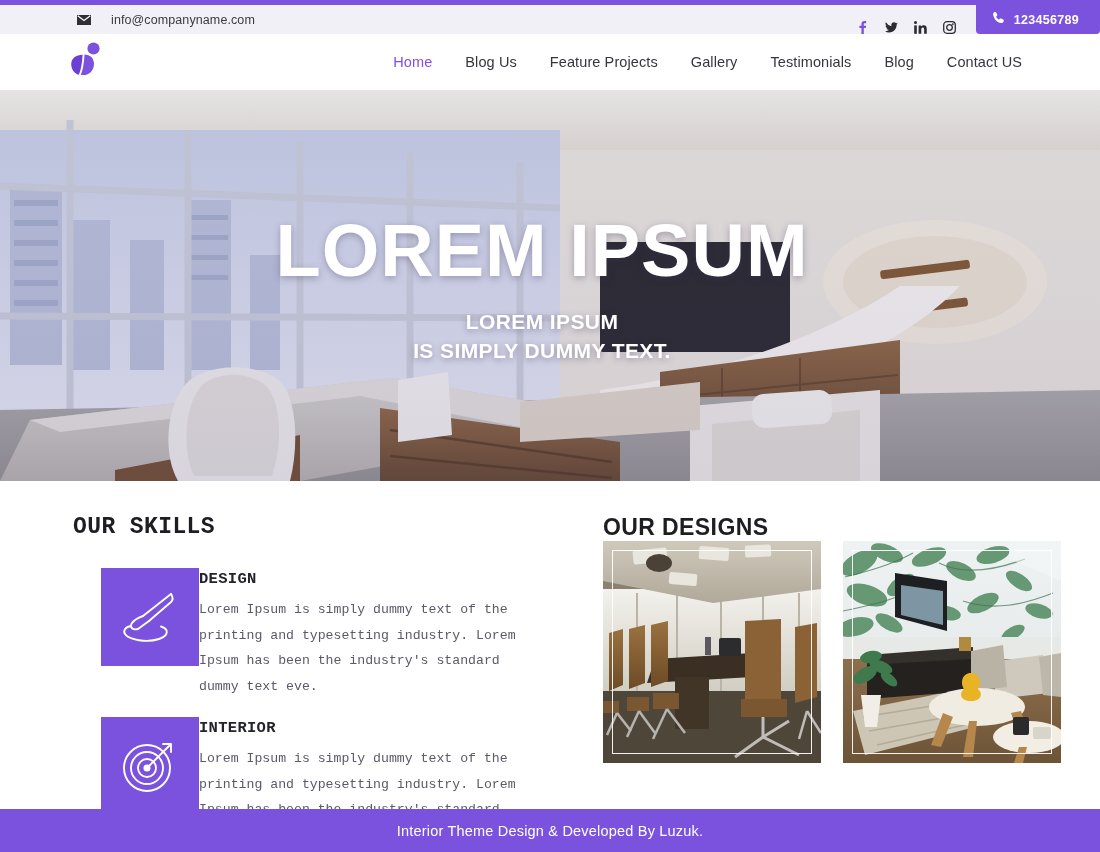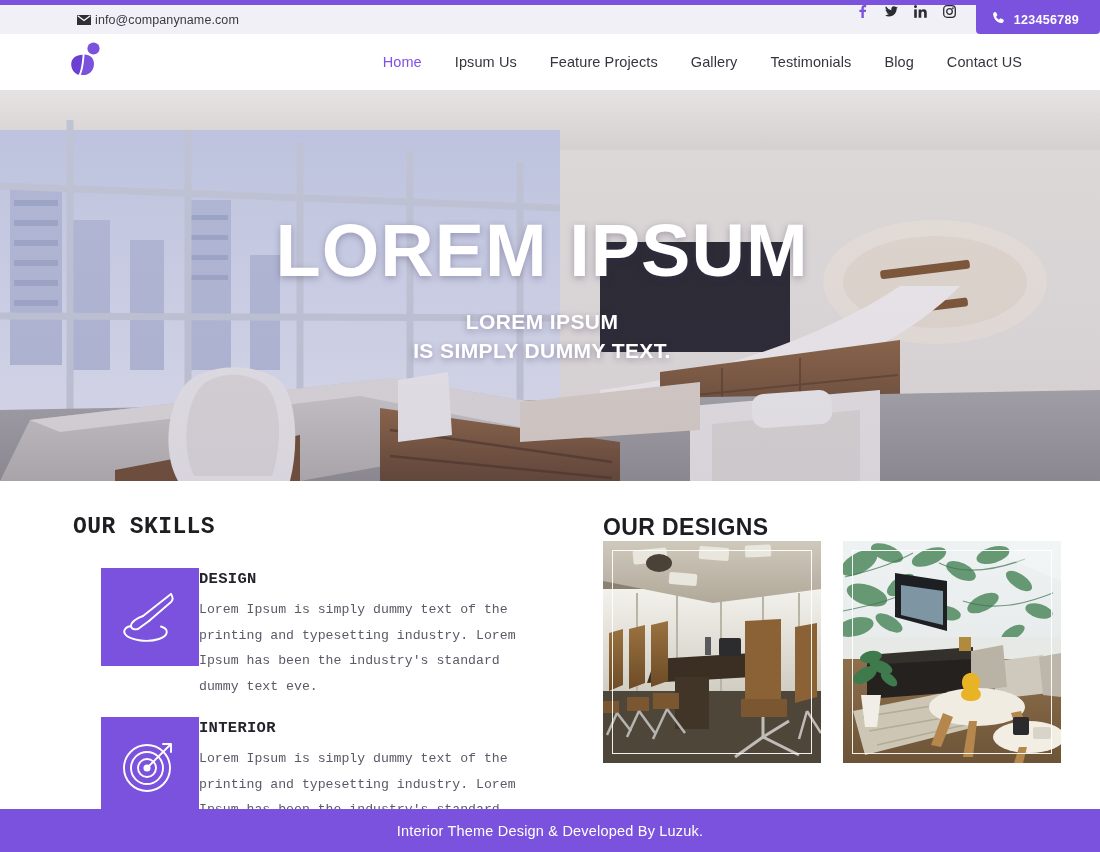--- a/index.html
+++ b/index.html
@@ -23,31 +23,31 @@
   .topbar {
     height: 29px;
     background: #f2f0f7;
     display: flex;
     align-items: center;
     position: relative;
   }
   .topbar-email {
     display: flex;
     align-items: center;
-    gap: 4px;
+    gap: 20px;
     margin-left: 77px;
     font-size: 12.5px;
     color: #3a3a44;
     letter-spacing: .1px;
   }
   .mail-ico { display:block; }
   .topbar-right {
     margin-left: auto;
     display: flex;
-    align-items: flex-start;
+    align-items: flex-end;
     height: 29px;
   }
   .socials {
     display: flex;
     align-items: center;
     gap: 16px;
     padding-right: 20px;
   }
   .soc { width: 13px; height: 13px; display:block; }
   .phone-btn {
@@ -272,21 +272,21 @@
         <svg class="brand-mark" viewBox="0 0 34 40">
           <circle cx="23.5" cy="6.5" r="6.1" fill="#7b52dd"></circle>
           <path d="M14.5 12.5c5.5 0 9.5 3.6 9.5 9.2 0 6.6-4.6 11.4-10.6 11.4-1 0-1.9-.1-2.7-.3 2.3-4.6 3.4-12.6 3.8-20.3z" fill="#7b52dd"></path>
           <path d="M12.6 12.7c-.5 7.7-1.6 15.6-3.9 20.1C4.3 31.3 1.2 27.3 1.2 22.2c0-5.7 4.8-9.5 11.4-9.5z" fill="#6b3fd4"></path>
         </svg>
       </span>
     </div>
 
     <nav class="nav">
       <a href="#" class="active">Home</a>
-      <a href="#">Ipsum Us</a>
+      <a href="#">Blog Us</a>
       <a href="#">Feature Projects</a>
       <a href="#">Gallery</a>
       <a href="#">Testimonials</a>
       <a href="#">Blog</a>
       <a href="#">Contact US</a>
     </nav>
   </div>
 
   <div class="hero">
     <svg class="hero-img" viewBox="0 0 1100 391" preserveAspectRatio="none">

